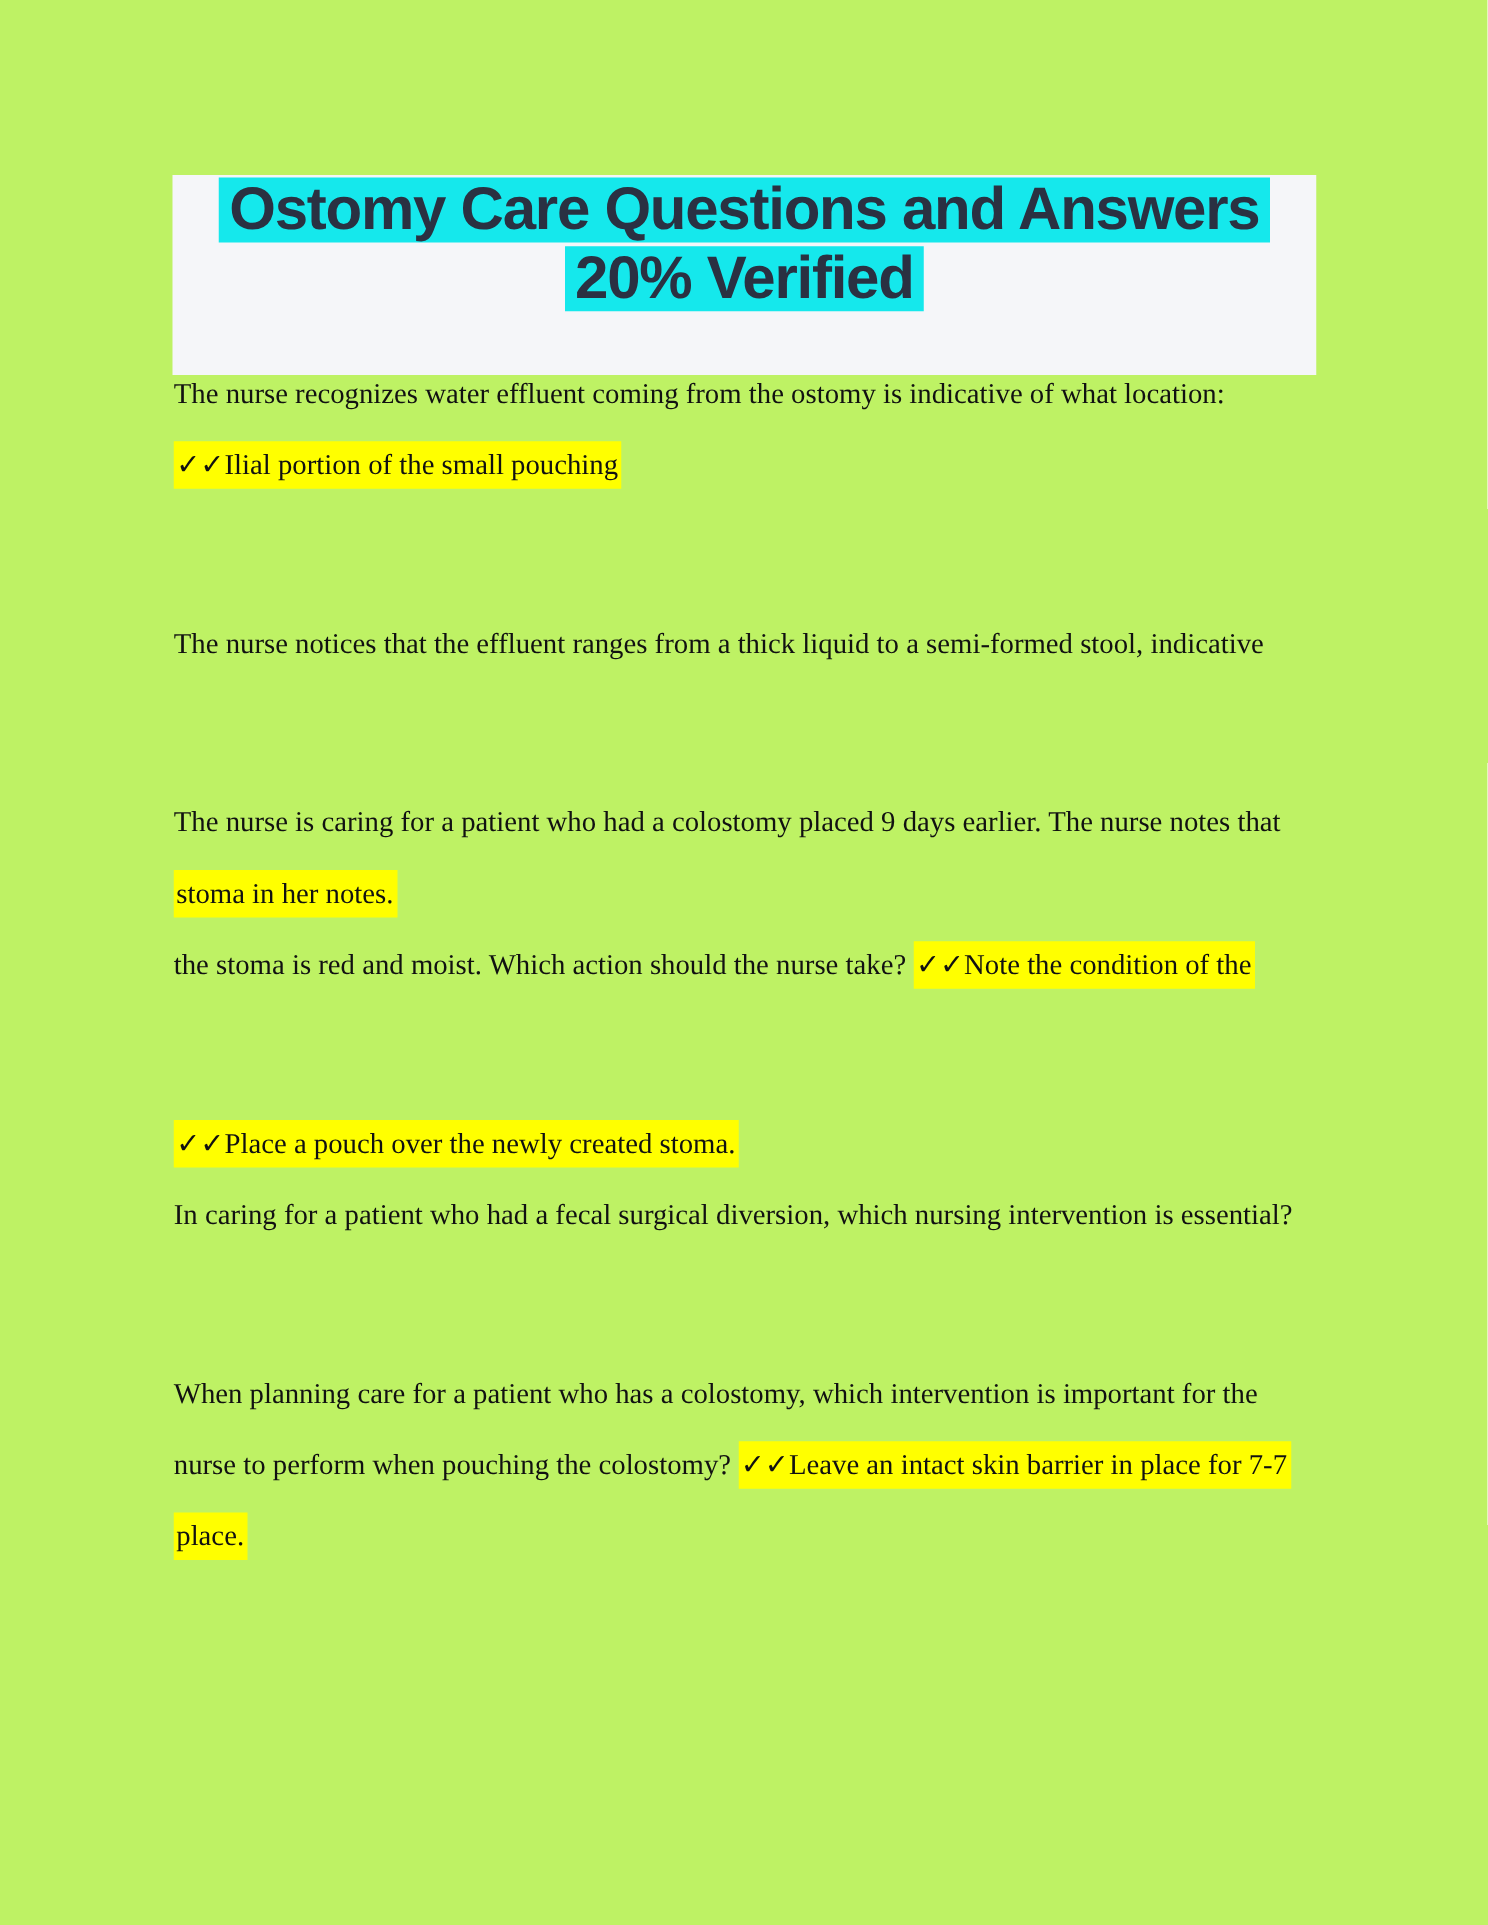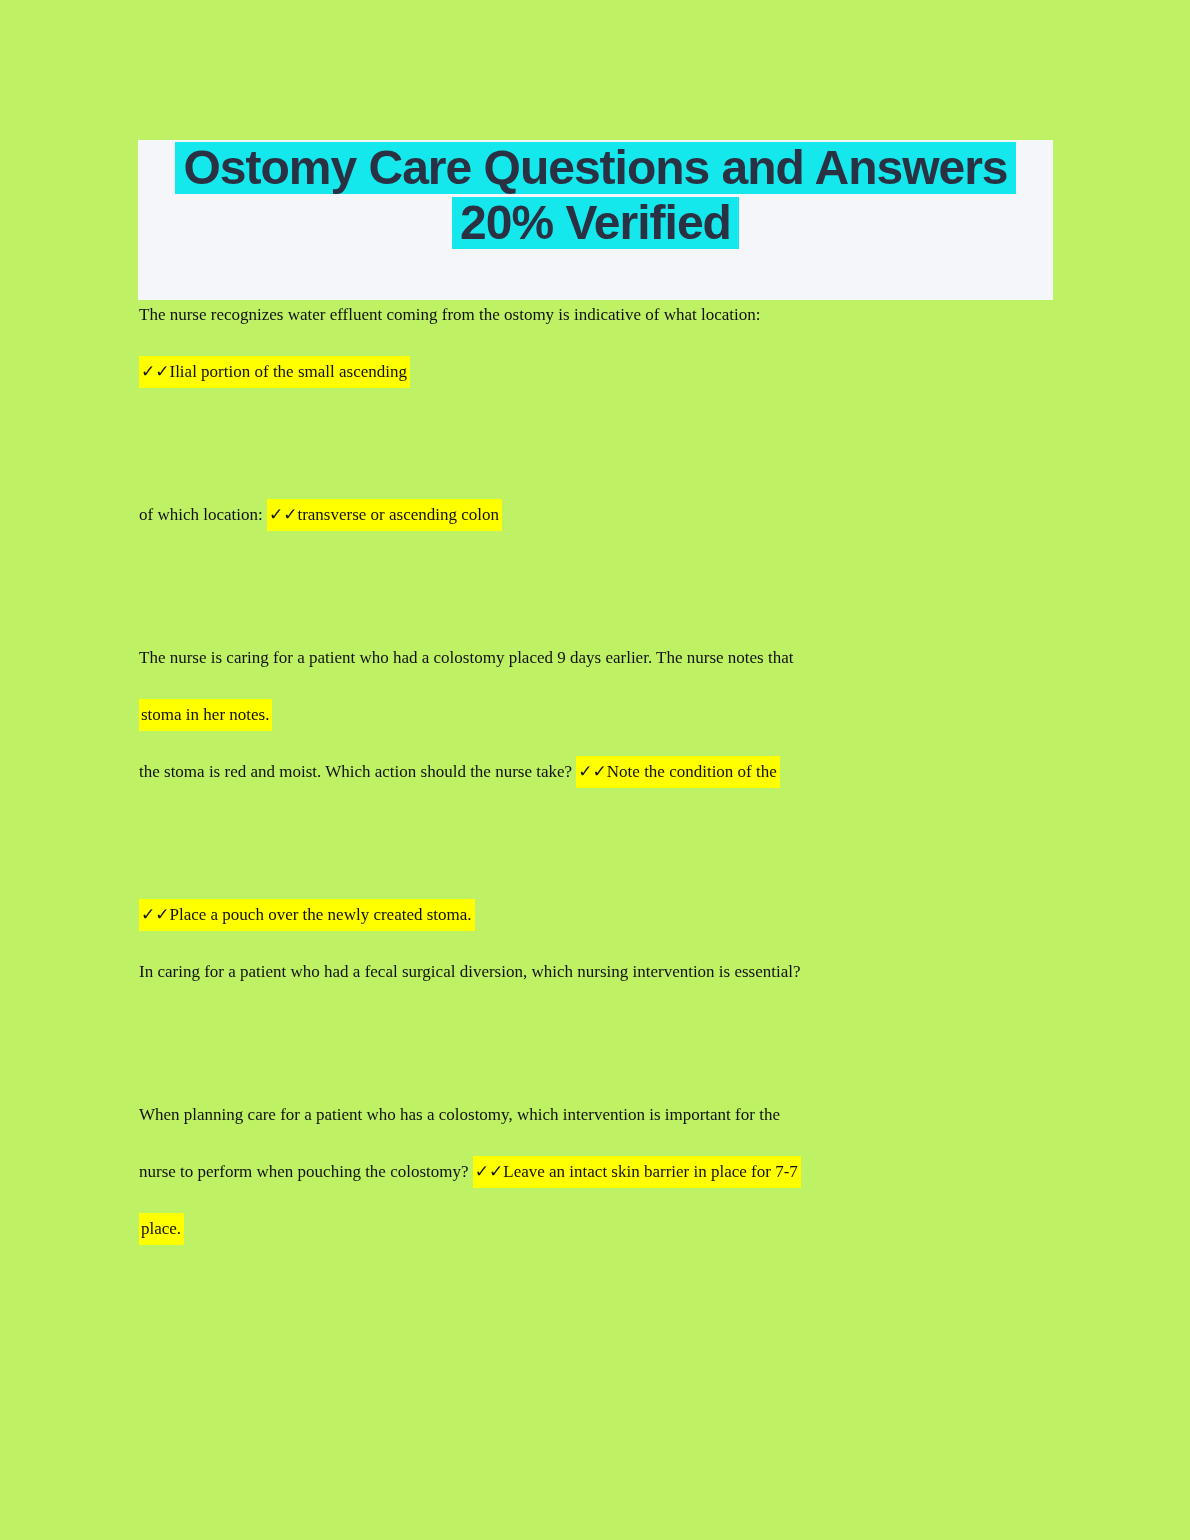--- a/index.html
+++ b/index.html
@@ -30,21 +30,21 @@
   .title-hl{
     display:inline-block;
     line-height:52px;
     padding:0 8px;
     background:#15e8ec;
     color:#2a3142;
   }
   .body-text{
     margin:-14px 0 0 139px;
     width:930px;
-    font-size:17px;
+    font-size:23px;
   }
   .qa-block{
     margin:0 0 86px 0;
   }
   .line{
     line-height:57px;
     white-space:pre;
   }
   .hl{
     background:#ffff00;
@@ -58,25 +58,25 @@
 
   <div class="header-band">
     <div class="title-line"><span class="title-hl">Ostomy Care Questions and Answers</span></div>
     <div class="title-line"><span class="title-hl">20% Verified</span></div>
   </div>
 
   <div class="body-text">
 
     <div class="qa-block">
       <div class="line"><span>The nurse recognizes water effluent coming from the ostomy is indicative of what location:</span></div>
-      <div class="line"><span class="hl">✓✓Ilial portion of the small ascending</span></div>
+      <div class="line"><span class="hl">✓✓Ilial portion of the small pouching</span></div>
     </div>
 
     <div class="qa-block">
-      <div class="line"><span>of which location: </span><span class="hl">✓✓transverse or ascending colon</span></div>
+      <div class="line"><span>The nurse notices that the effluent ranges from a thick liquid to a semi-formed stool, indicative</span></div>
     </div>
 
     <div class="qa-block">
       <div class="line"><span>The nurse is caring for a patient who had a colostomy placed 9 days earlier. The nurse notes that</span></div>
       <div class="line"><span class="hl">stoma in her notes.</span></div>
       <div class="line"><span>the stoma is red and moist. Which action should the nurse take? </span><span class="hl">✓✓Note the condition of the</span></div>
     </div>
 
     <div class="qa-block">
       <div class="line"><span class="hl">✓✓Place a pouch over the newly created stoma.</span></div>

